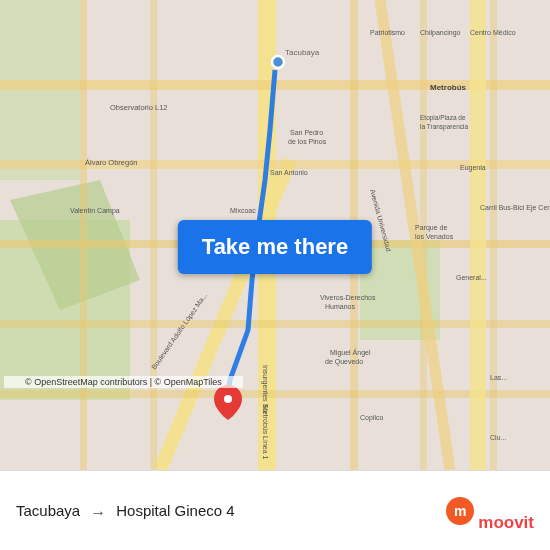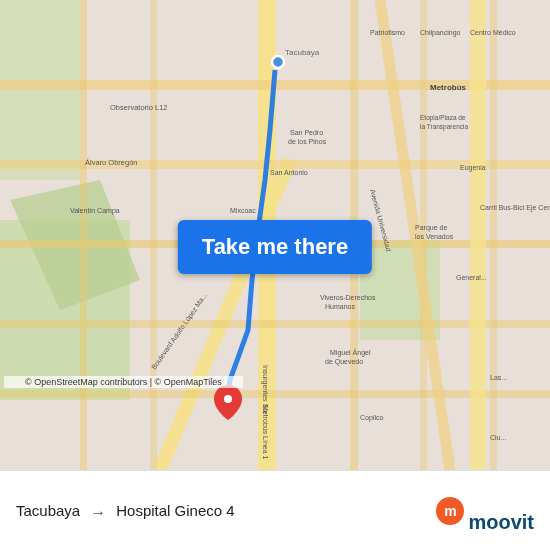--- a/index.html
+++ b/index.html
@@ -69,23 +69,23 @@
       border-radius: 50%;
       display: flex;
       align-items: center;
       justify-content: center;
       color: white;
       font-size: 14px;
       font-weight: bold;
     }
 
     .moovit-text {
-      font-size: 20px;
+      font-size: 17px;
       font-weight: bold;
-      color: #0c4a6e;
+      color: #ef4444;
       margin-top: 24px;
     }
 
     
     .take-me-there-btn {
       position: absolute;
       left: 50%;
       transform: translateX(-50%);
       top: 220px;
       background: #1a73e8;

